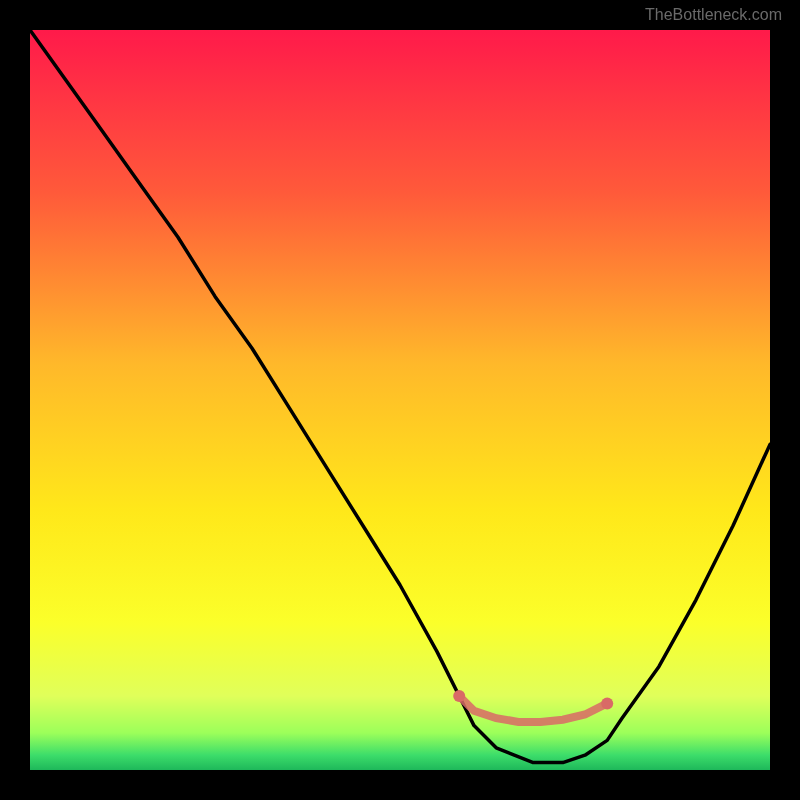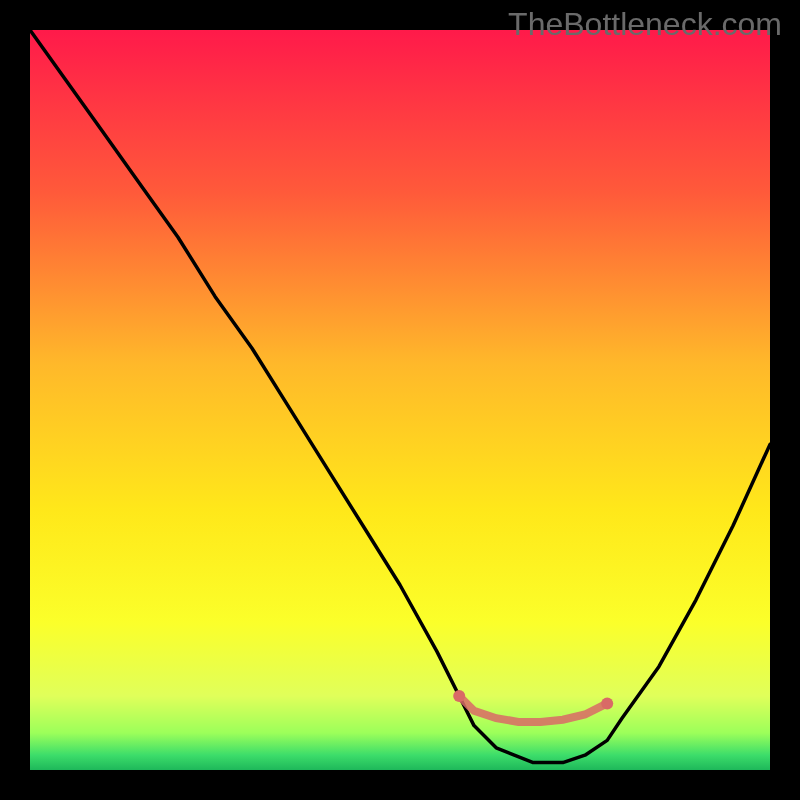--- a/index.html
+++ b/index.html
@@ -15,21 +15,21 @@
     width: 800px;
     height: 800px;
     position: relative;
     background: #000;
   }
   .watermark {
     position: absolute;
     top: 6px;
     right: 18px;
     color: #6a6a6a;
-    font-size: 32px;
+    font-size: 16px;
     font-weight: 500;
     z-index: 10;
   }
   .plot-area {
     position: absolute;
     left: 30px;
     top: 30px;
     width: 740px;
     height: 740px;
   }

